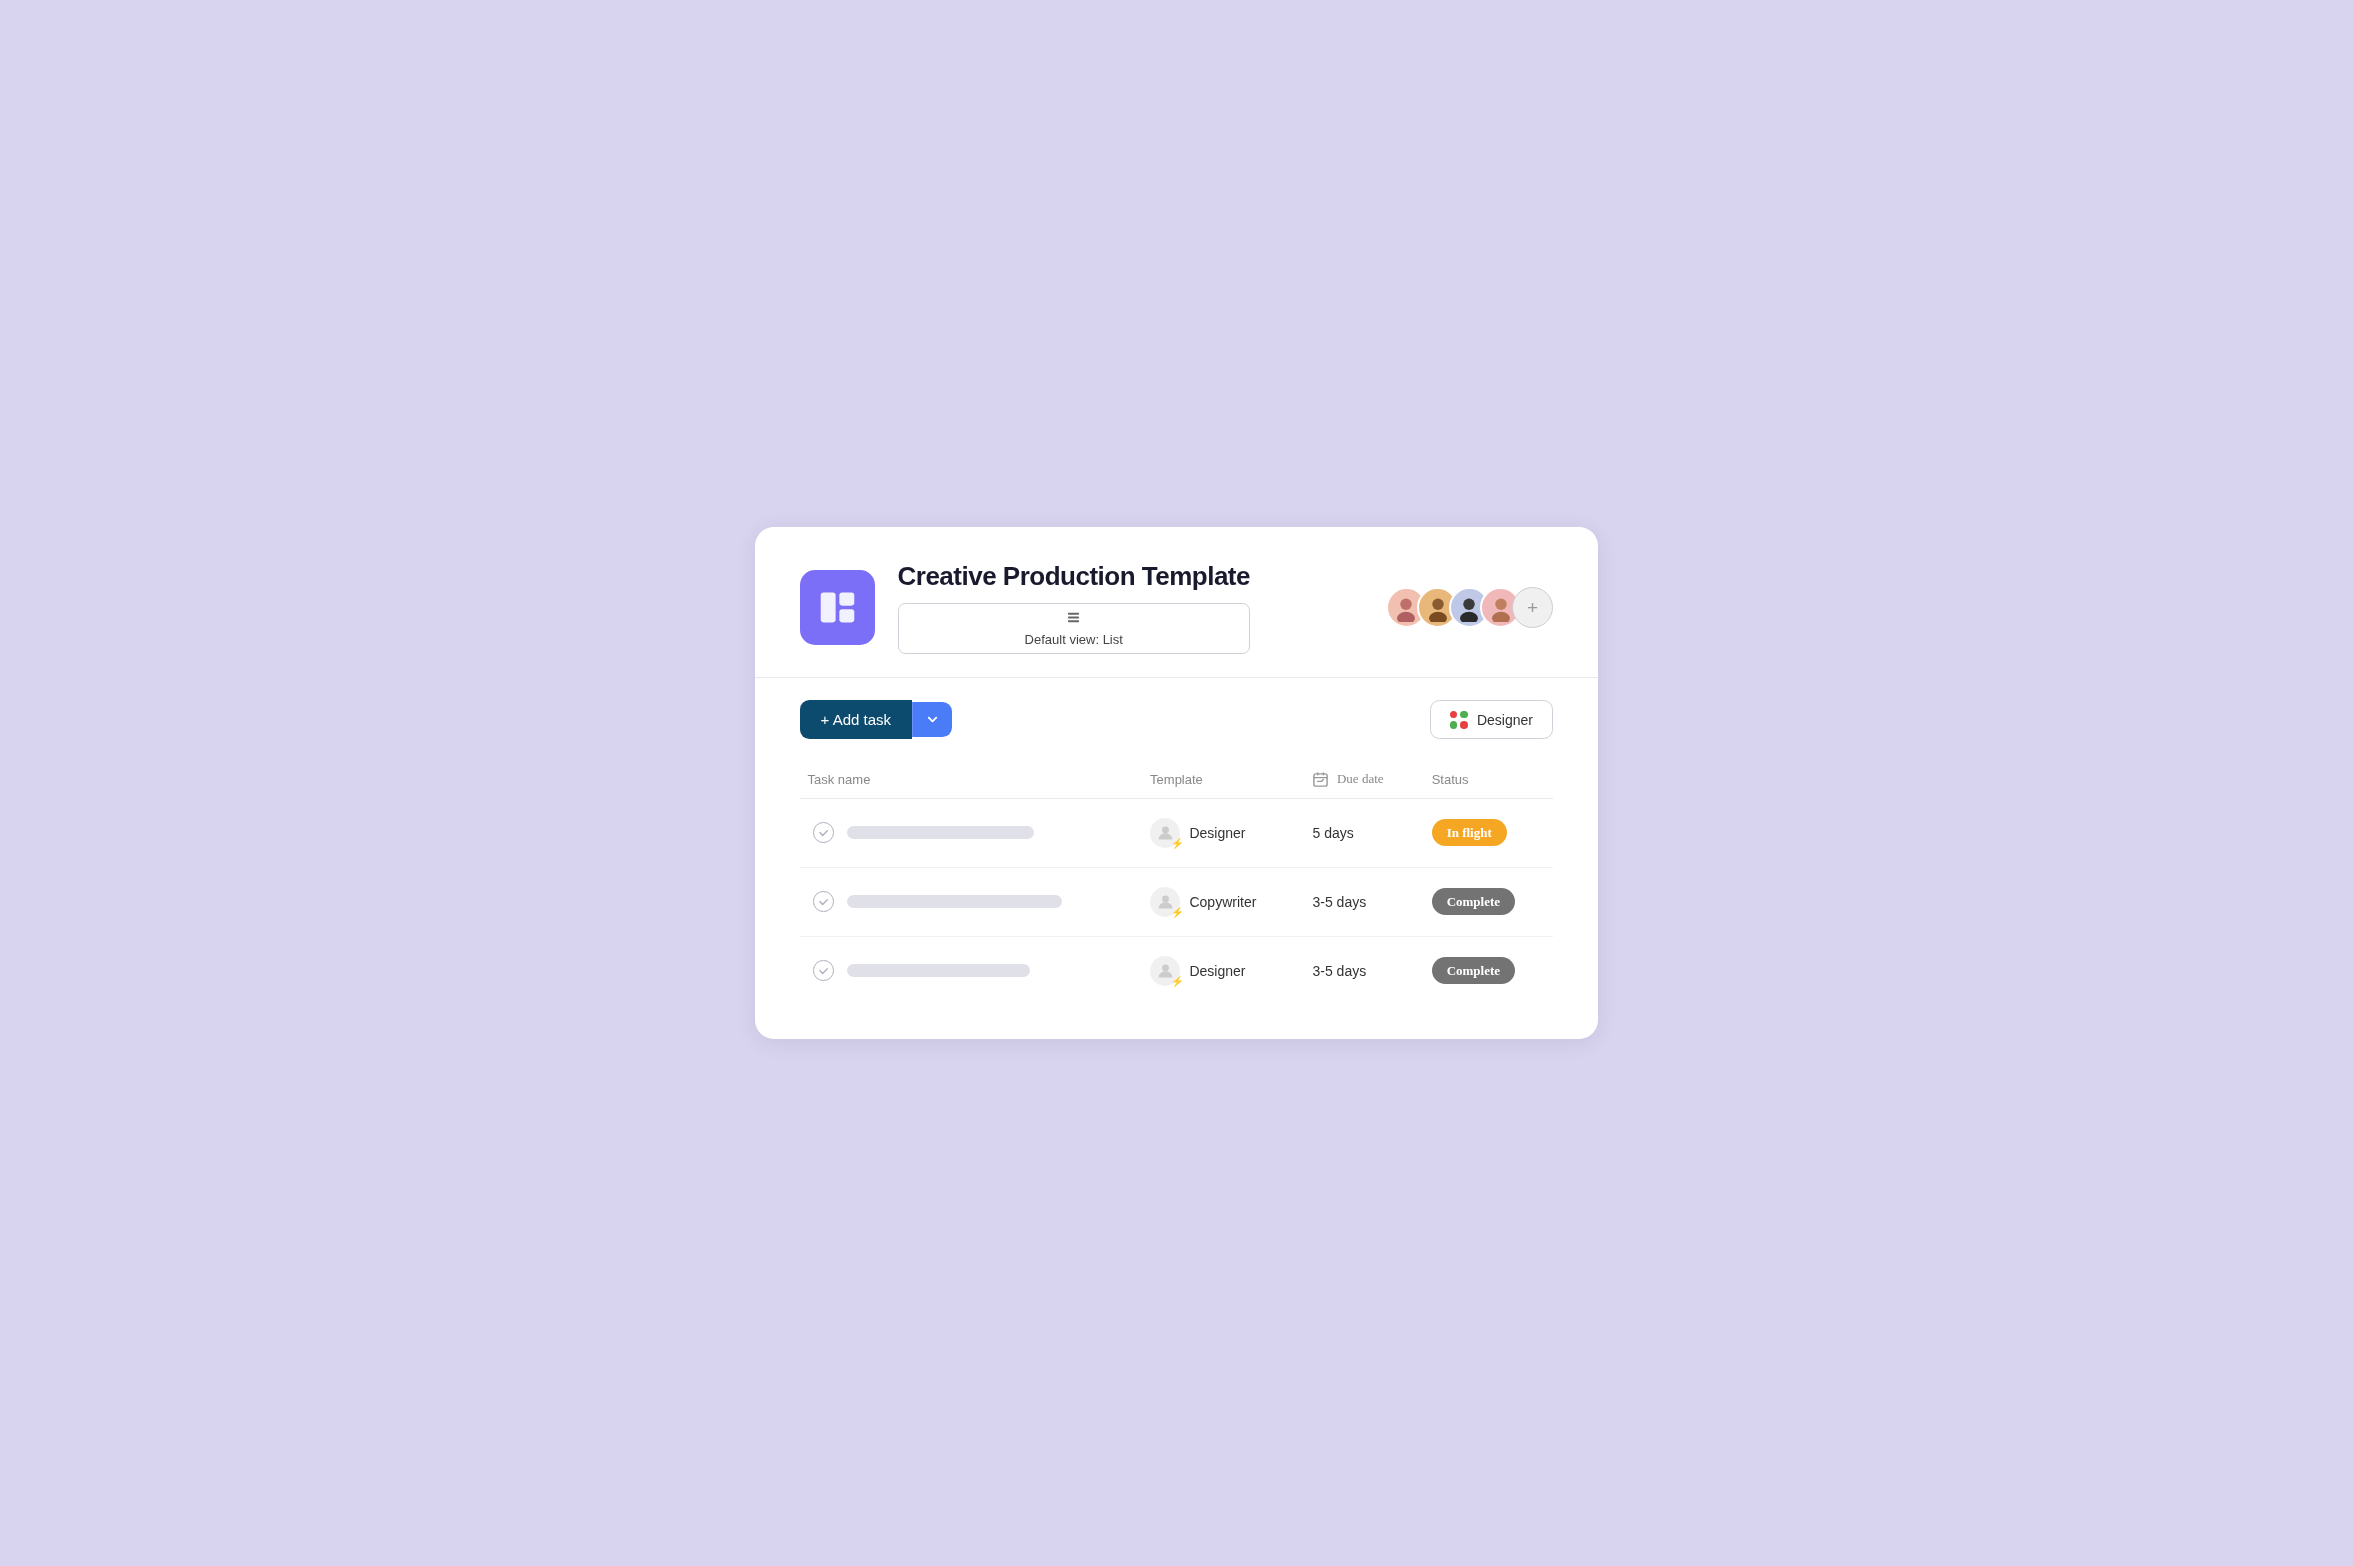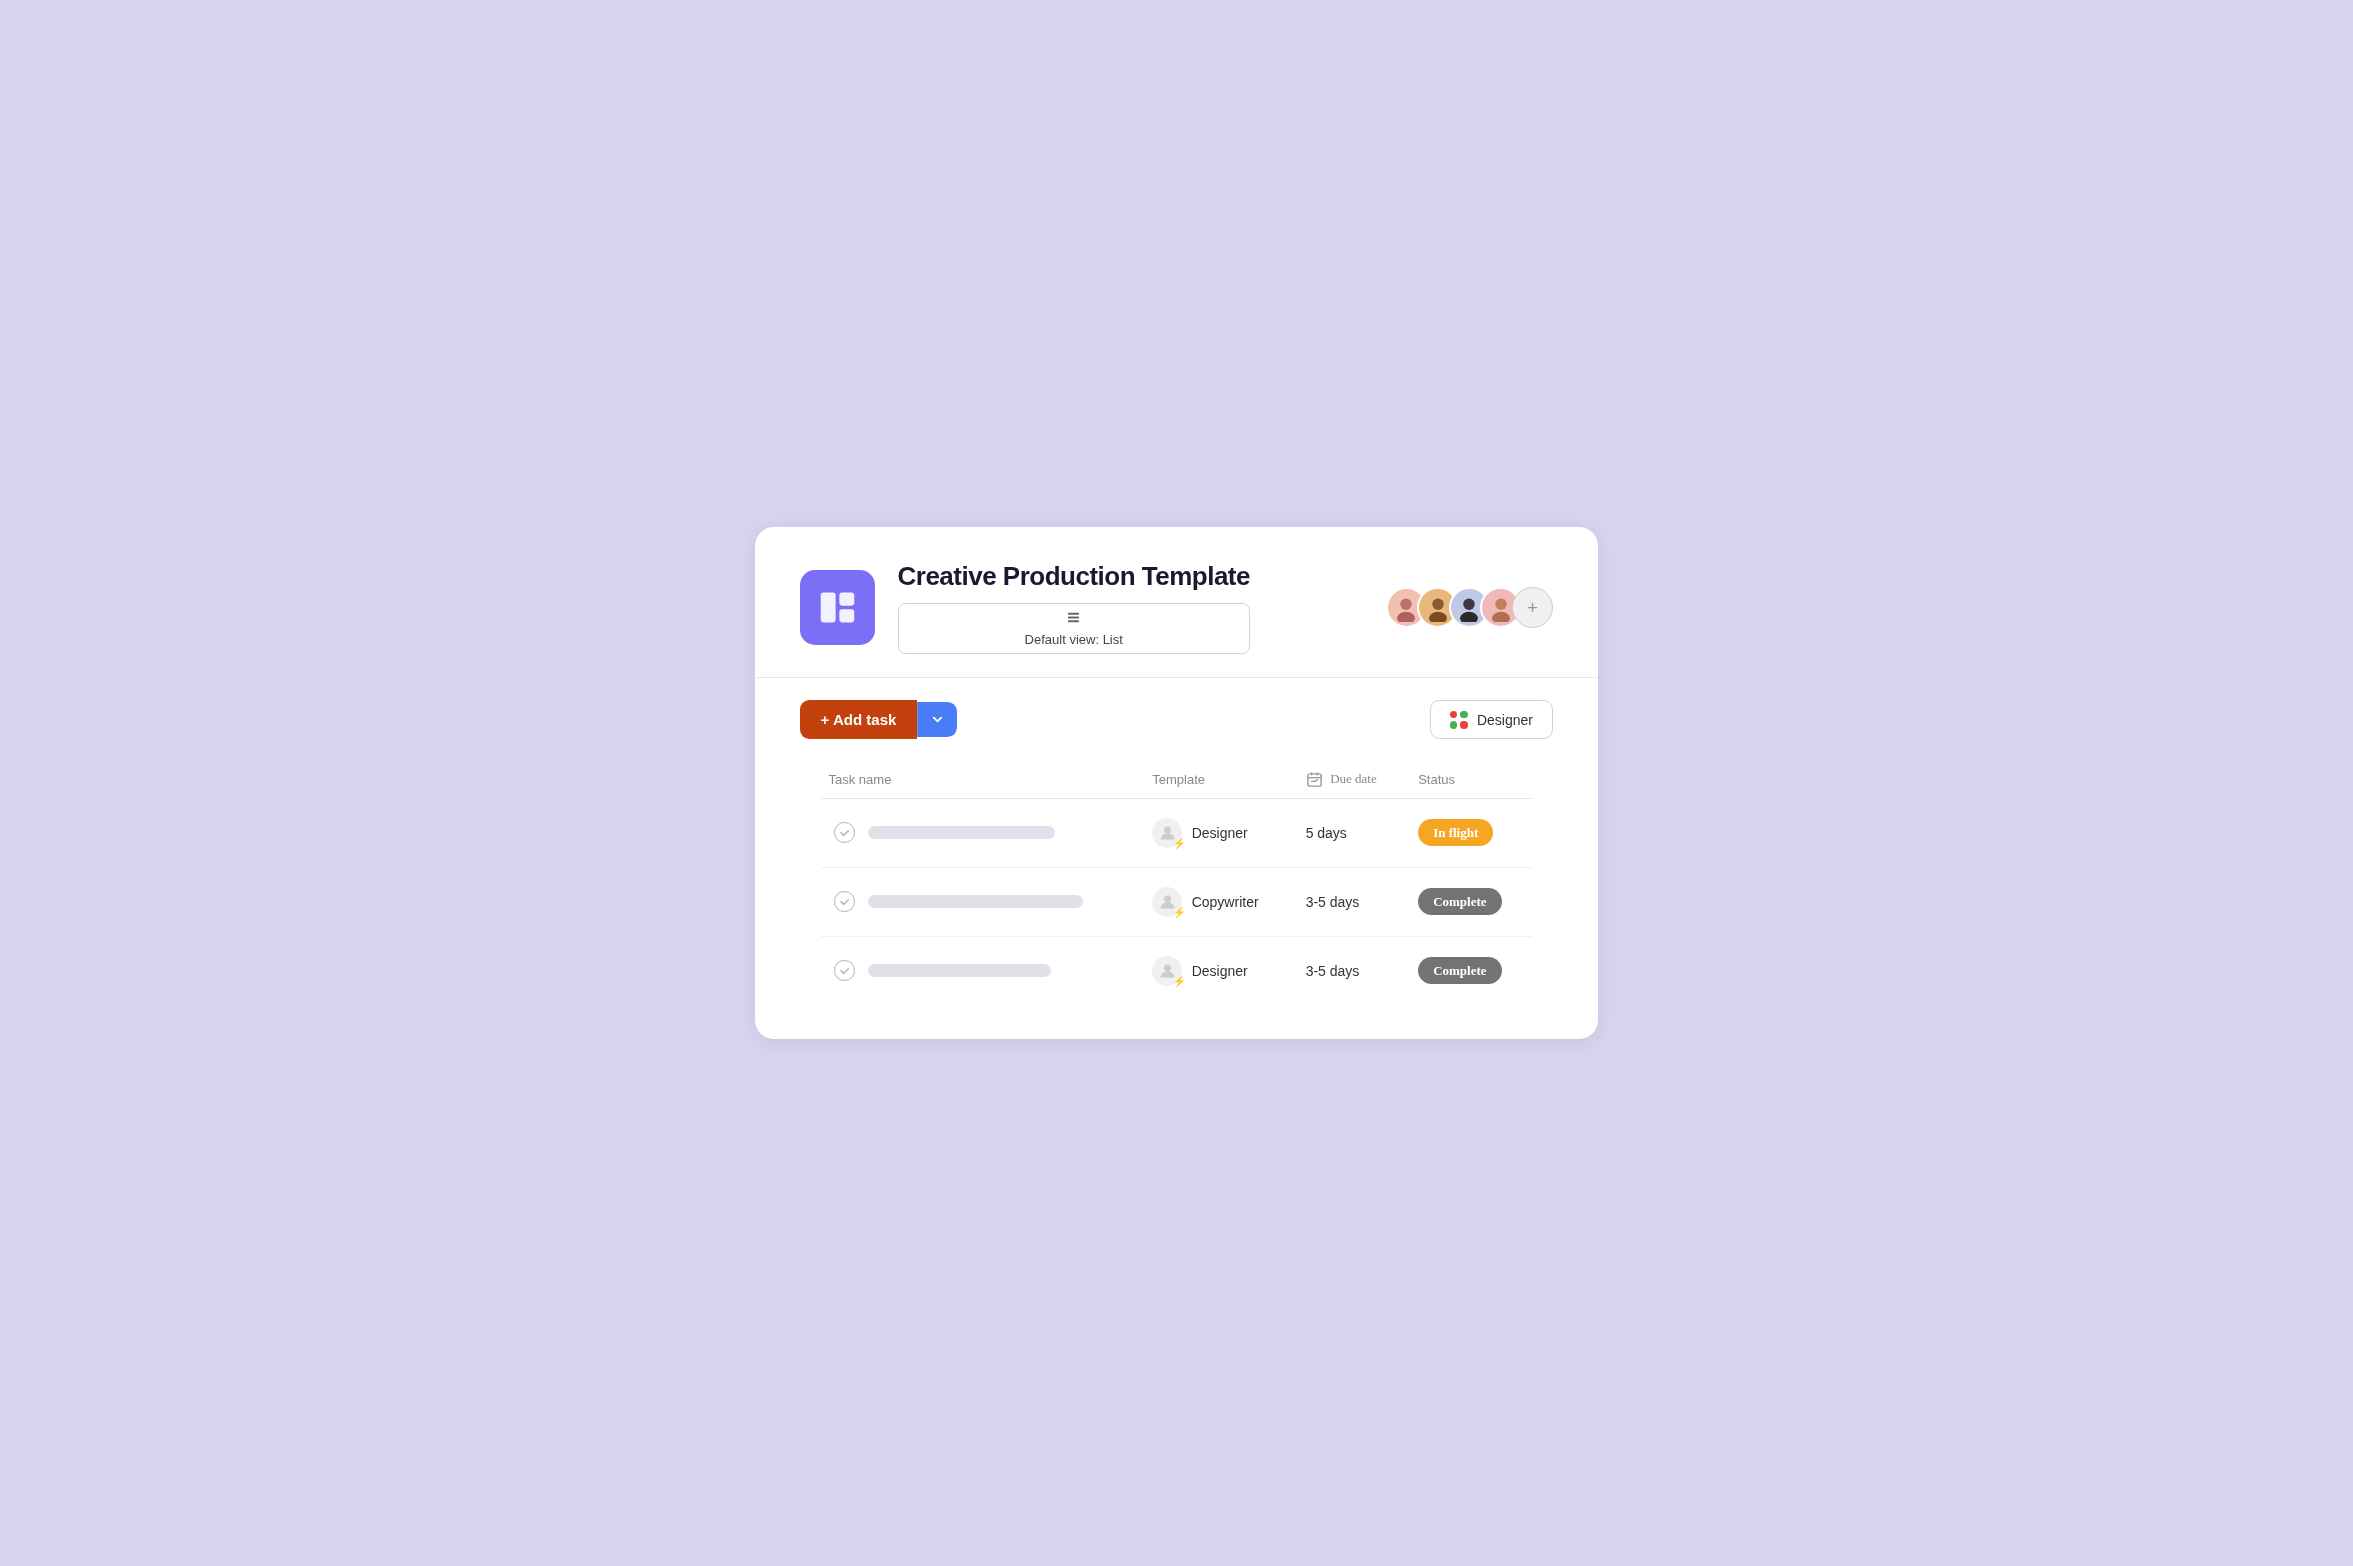--- a/index.html
+++ b/index.html
@@ -112,26 +112,26 @@
       padding: 22.5px 45px;
       display: flex;
       align-items: center;
       justify-content: space-between;
     }
     .add-task-group {
       display: flex;
       align-items: center;
     }
     .add-task-btn {
-      background: #c2410c;
+      background: #0c4a6e;
       color: #fff;
       border: none;
       padding: 11.2px 20.6px;
       font-size: 15px;
-      font-weight: 700;
+      font-weight: 400;
       border-radius: 9.4px 0 0 9.4px;
       cursor: pointer;
       display: flex;
       align-items: center;
       gap: 7.5px;
     }
     .add-task-dropdown {
       background: #4a7cf7;
       color: #fff;
       border: none;
@@ -160,21 +160,21 @@
       display: grid;
       grid-template-columns: 1fr 1fr;
       gap: 2.8px;
     }
     .dot {
       width: 7.5px;
       height: 7.5px;
       border-radius: 50%;
     }
     .table-section {
-      padding: 0 66px 34px;
+      padding: 0 45px 34px;
     }
     .table {
       width: 100%;
       border-collapse: collapse;
     }
     .table thead tr th {
       text-align: left;
       font-size: 13px;
       color: #888;
       font-weight: 500;

